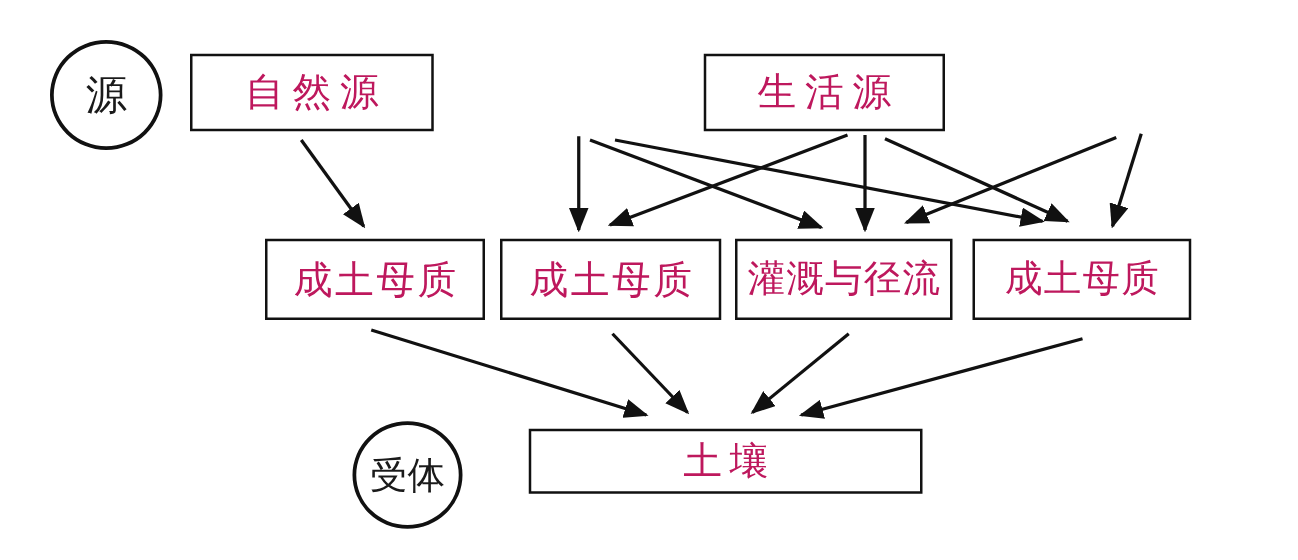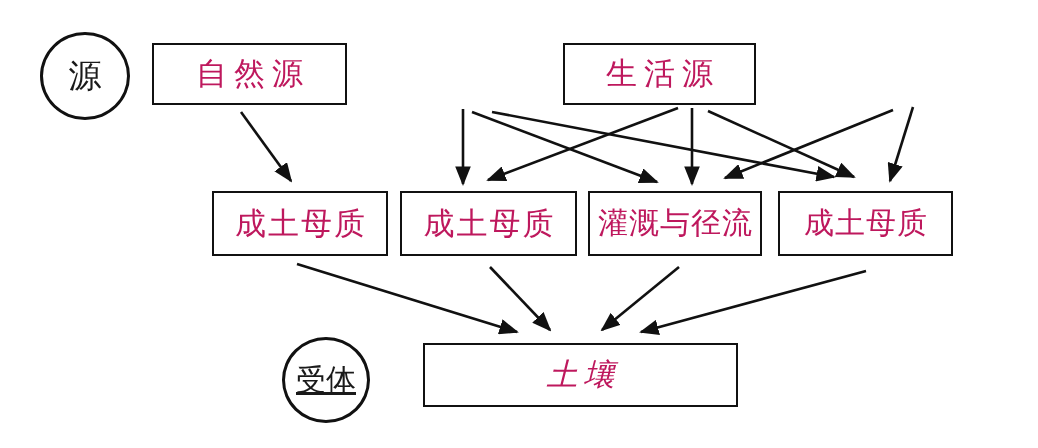--- a/index.html
+++ b/index.html
@@ -52,24 +52,24 @@
   .row1 { top: 43px; height: 62px; font-size: 31px; letter-spacing: 7px; text-indent: 7px; }
   .row2 { top: 191px; height: 65px; font-size: 31px; letter-spacing: 2px; text-indent: 2px; }
   #node-natural        { left: 152px; width: 195px; }
   #node-industrial     { left: 372px; width: 198px; }
   #node-living         { left: 563px; width: 193px; }
   #node-agricultural   { left: 818px; width: 193px; }
   #node-parent         { left: 212px; width: 176px; }
   #node-atmospheric    { left: 400px; width: 177px; }
   #node-irrigation     { left: 588px; width: 174px; font-size: 30px; letter-spacing: 1px; text-indent: 1px; justify-content: center; }
   #node-solidwaste     { left: 778px; width: 175px; font-size: 30px; letter-spacing: 1px; text-indent: 1px; }
-  #node-soil           { left: 423px; top: 343px; width: 315px; height: 64px; font-size: 31px; letter-spacing: 6px; text-indent: 6px; font-style: italic; }
+  #node-soil           { left: 423px; top: 343px; width: 315px; height: 52px; font-size: 31px; letter-spacing: 6px; text-indent: 6px; }
   #circle-sources      { left: 40px;  top: 32px;  width: 90px; height: 88px; font-size: 33px; }
   #circle-pathways     { left: 92px;  top: 185px; width: 90px; height: 78px; font-size: 30px; }
-  #circle-receptor     { left: 282px; top: 337px; width: 88px; height: 86px; font-size: 30px; text-decoration: underline; }
+  #circle-receptor     { left: 282px; top: 337px; width: 88px; height: 86px; font-size: 30px; }
 </style>
 </head>
 <body>
 
 <div id="canvas">
 
   <svg id="edge-layer" viewBox="0 0 1038 448" xmlns="http://www.w3.org/2000/svg">
     <defs>
       <marker id="arrowhead" viewBox="0 0 10 8" refX="9" refY="4" markerWidth="7.5" markerHeight="6" orient="auto">
         <polygon points="0,0 10,4 0,8" fill="#111111"></polygon>

